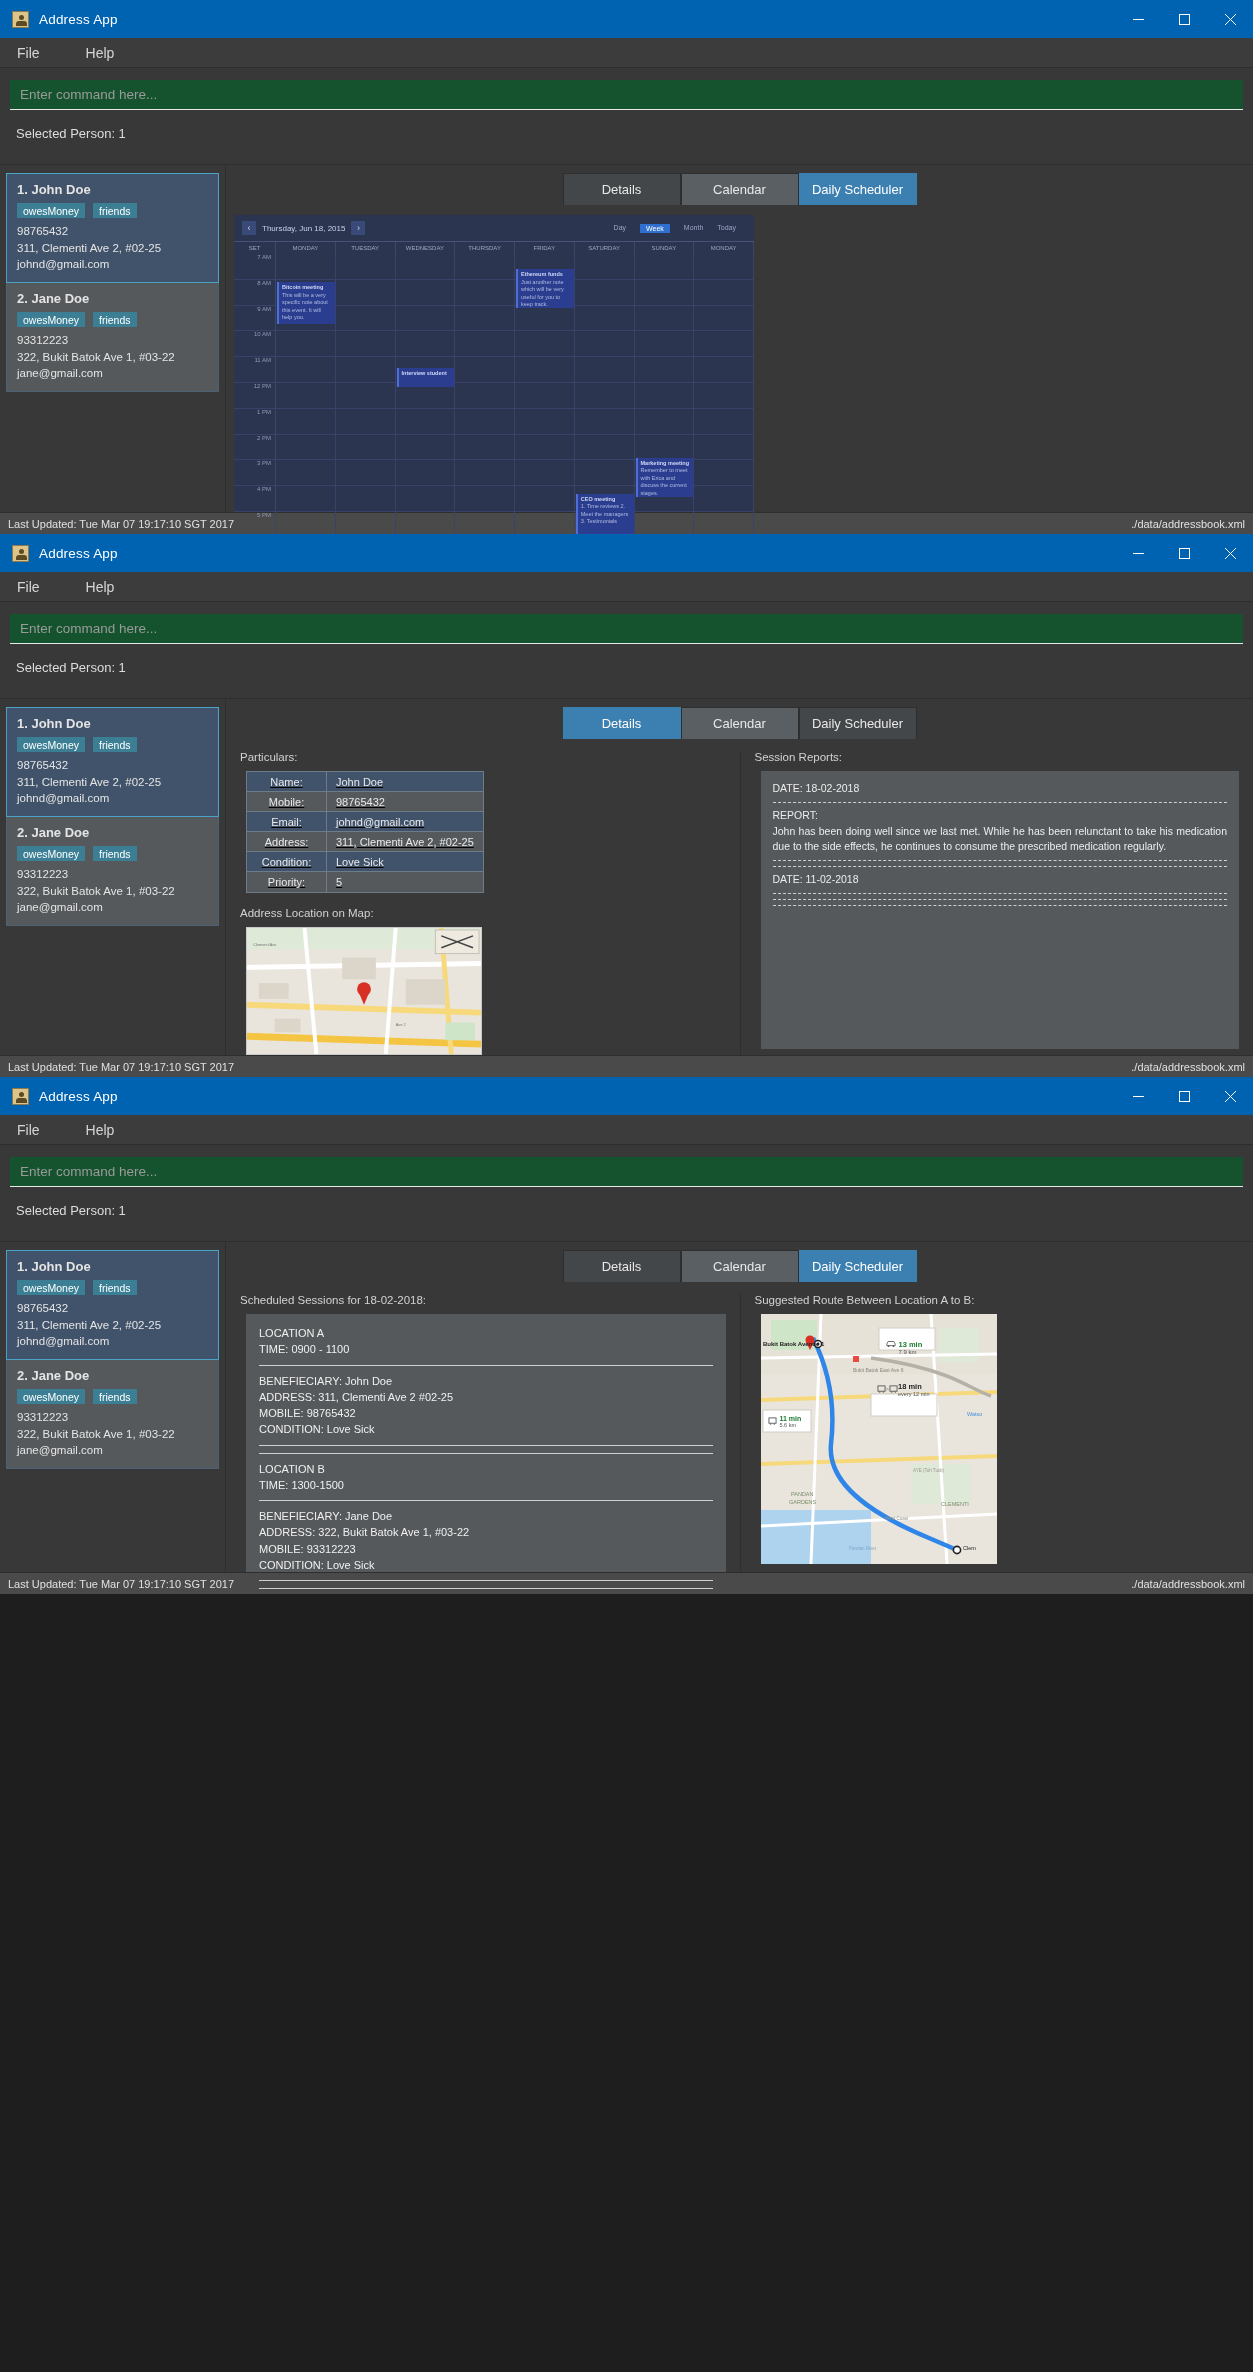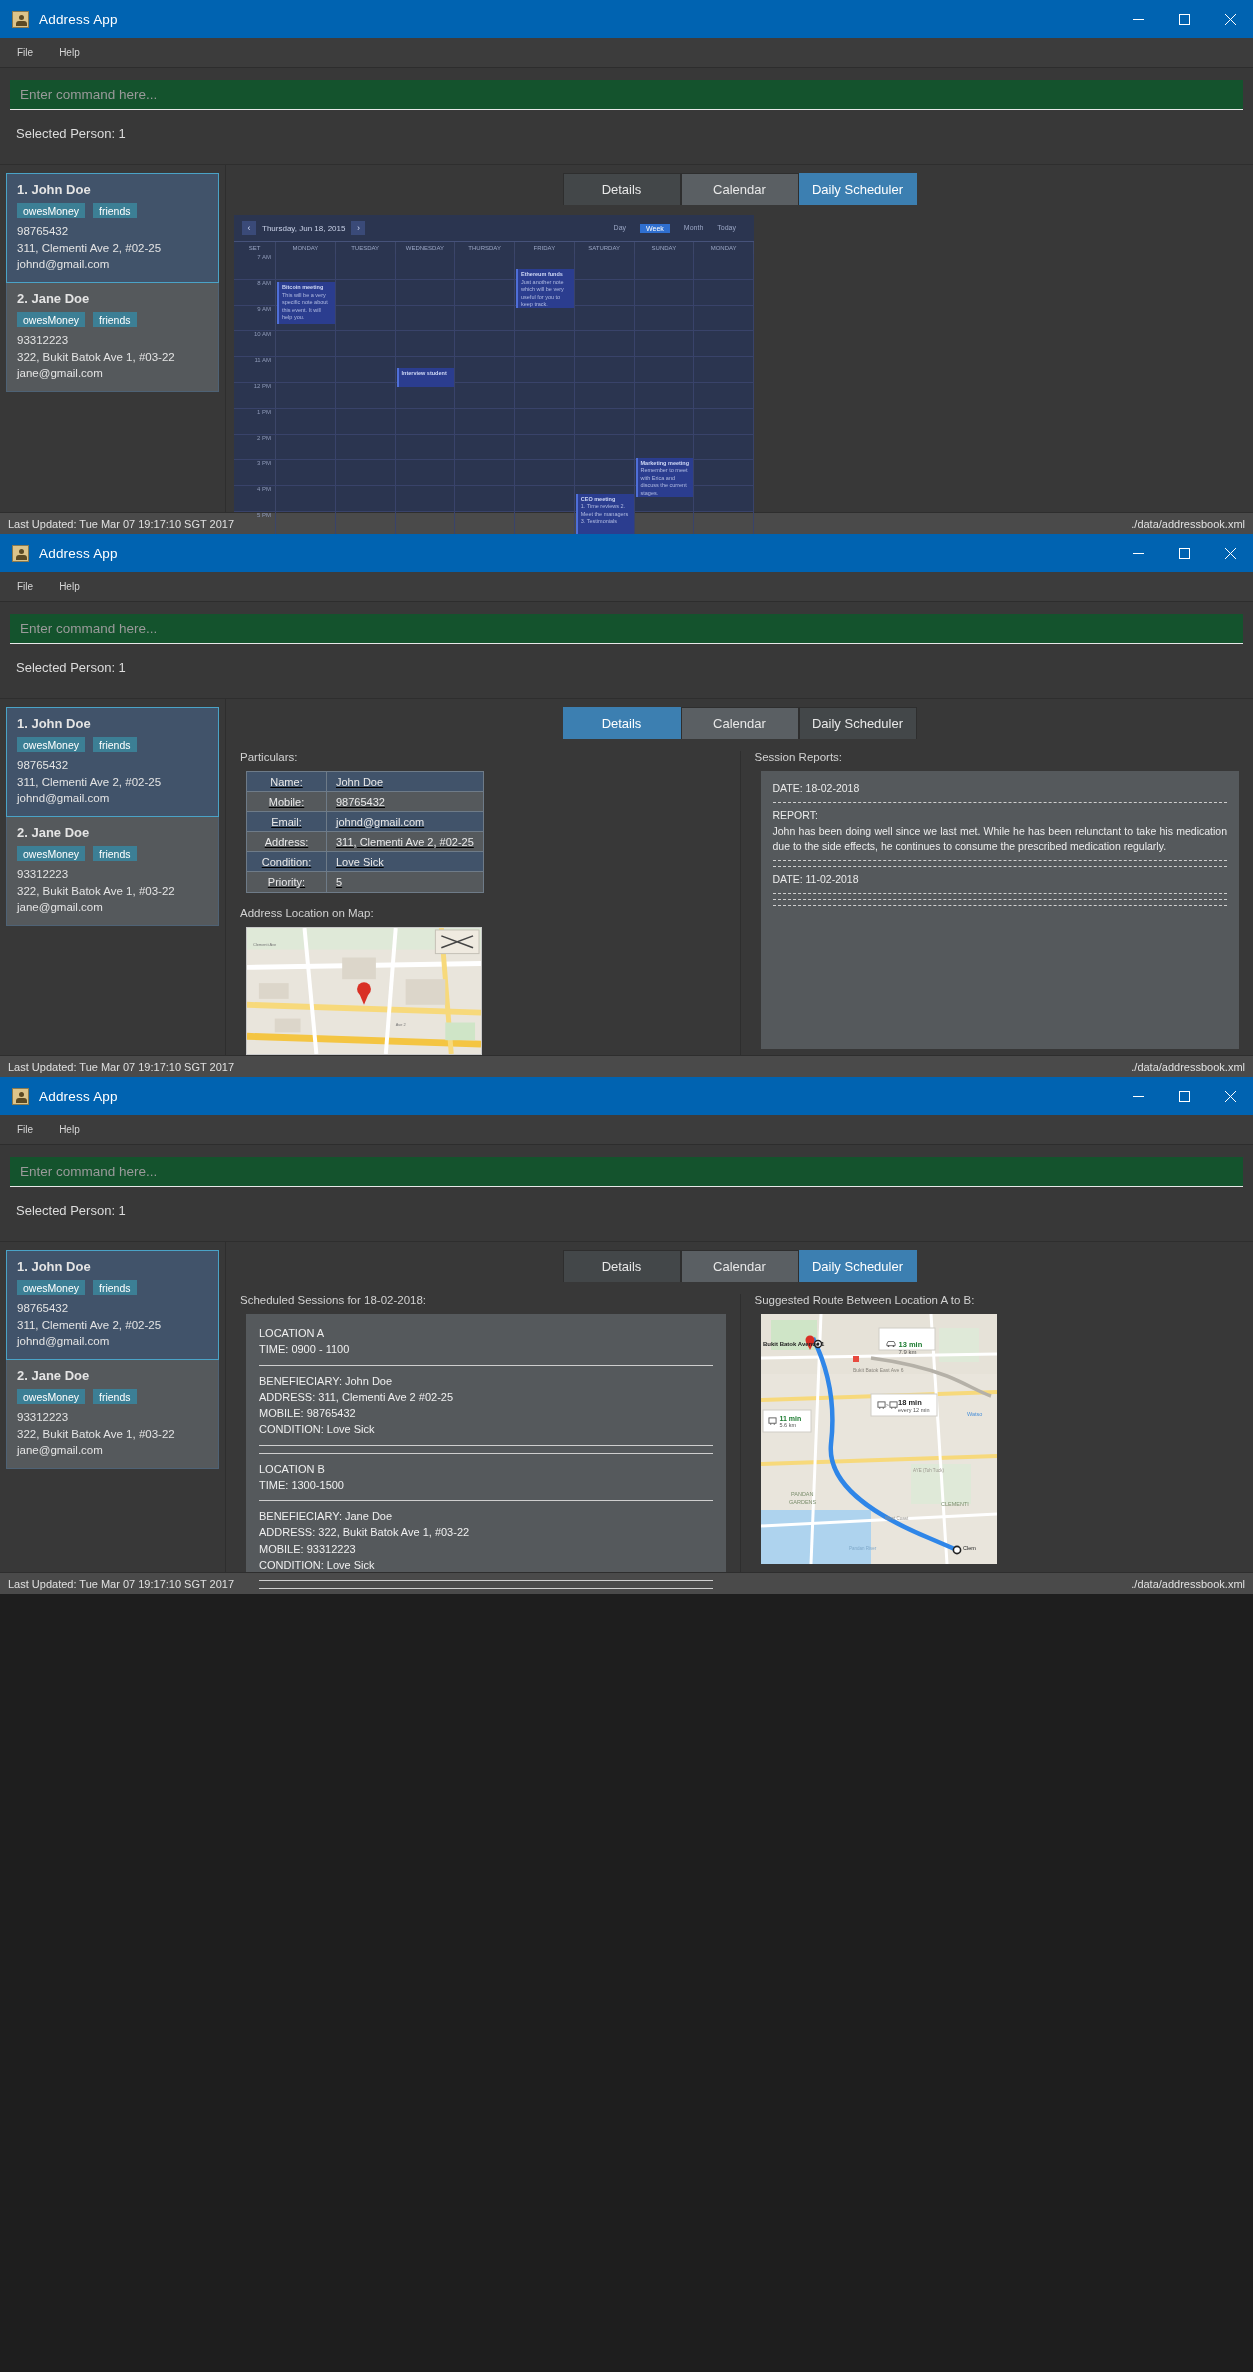--- a/index.html
+++ b/index.html
@@ -31,21 +31,21 @@
   .wbtns { margin-left:auto; display:flex; height:38px; }
   .wbtn {
     width:46px;height:38px;display:flex;align-items:center;justify-content:center;
     color:#fff; font-size:15px; line-height:1;
   }
   .wbtn svg { display:block; }
 
   
   .menubar {
     height:30px; background:#3c3c3c; display:flex; align-items:center;
-    padding-left:14px; color:#d6d6d6; font-size:10px; gap:20px;
+    padding-left:14px; color:#d6d6d6; font-size:14px; gap:40px;
     border-bottom:1px solid #2d2d2d;
   }
   .menubar span { padding:2px 3px; }
 
   
   .cmdwrap { background:#383838; padding:12px 10px 0 10px; }
   .cmdbox {
     height:30px; background:#14532d; border-bottom:1.6px solid #e8e8e8;
     display:flex; align-items:center; padding:0 10px;
   }
@@ -711,21 +711,21 @@
               <svg width="10" height="8" viewBox="0 0 12 8">
                   <path d="M1 6 h10 v-2 l-1.5-3 h-7 L1 4z" fill="none" stroke="#555" stroke-width="1"></path>
                   <circle cx="3" cy="6.6" r="1" fill="#555"></circle>
                   <circle cx="9" cy="6.6" r="1" fill="#555"></circle>
                 </svg>
               <div>
                 <div style="font-size:7.5px;font-weight:bold;color:#1a7a2e;">13 min</div>
                 <div style="font-size:6px;color:#555;">7.9 km</div>
               </div>
             </div>
-            <div style="position:absolute;left:113px;top:80px;width:62px;height:22px;display:flex;align-items:center;gap:0;padding-left:3px;">
+            <div style="position:absolute;left:113px;top:64px;width:62px;height:22px;display:flex;align-items:center;gap:0;padding-left:3px;">
               <svg width="9" height="8" viewBox="0 0 10 9">
                   <rect x="1" y="1" width="8" height="6" fill="none" stroke="#555" stroke-width="1"></rect>
                   <circle cx="3" cy="8" r=".8" fill="#555"></circle>
                   <circle cx="7" cy="8" r=".8" fill="#555"></circle>
                 </svg>
               <span style="font-size:6px;color:#777;">&gt;</span>
               <svg width="9" height="8" viewBox="0 0 10 9">
                   <rect x="1" y="1" width="8" height="6" fill="none" stroke="#555" stroke-width="1"></rect>
                   <circle cx="3" cy="8" r=".8" fill="#555"></circle>
                   <circle cx="7" cy="8" r=".8" fill="#555"></circle>

